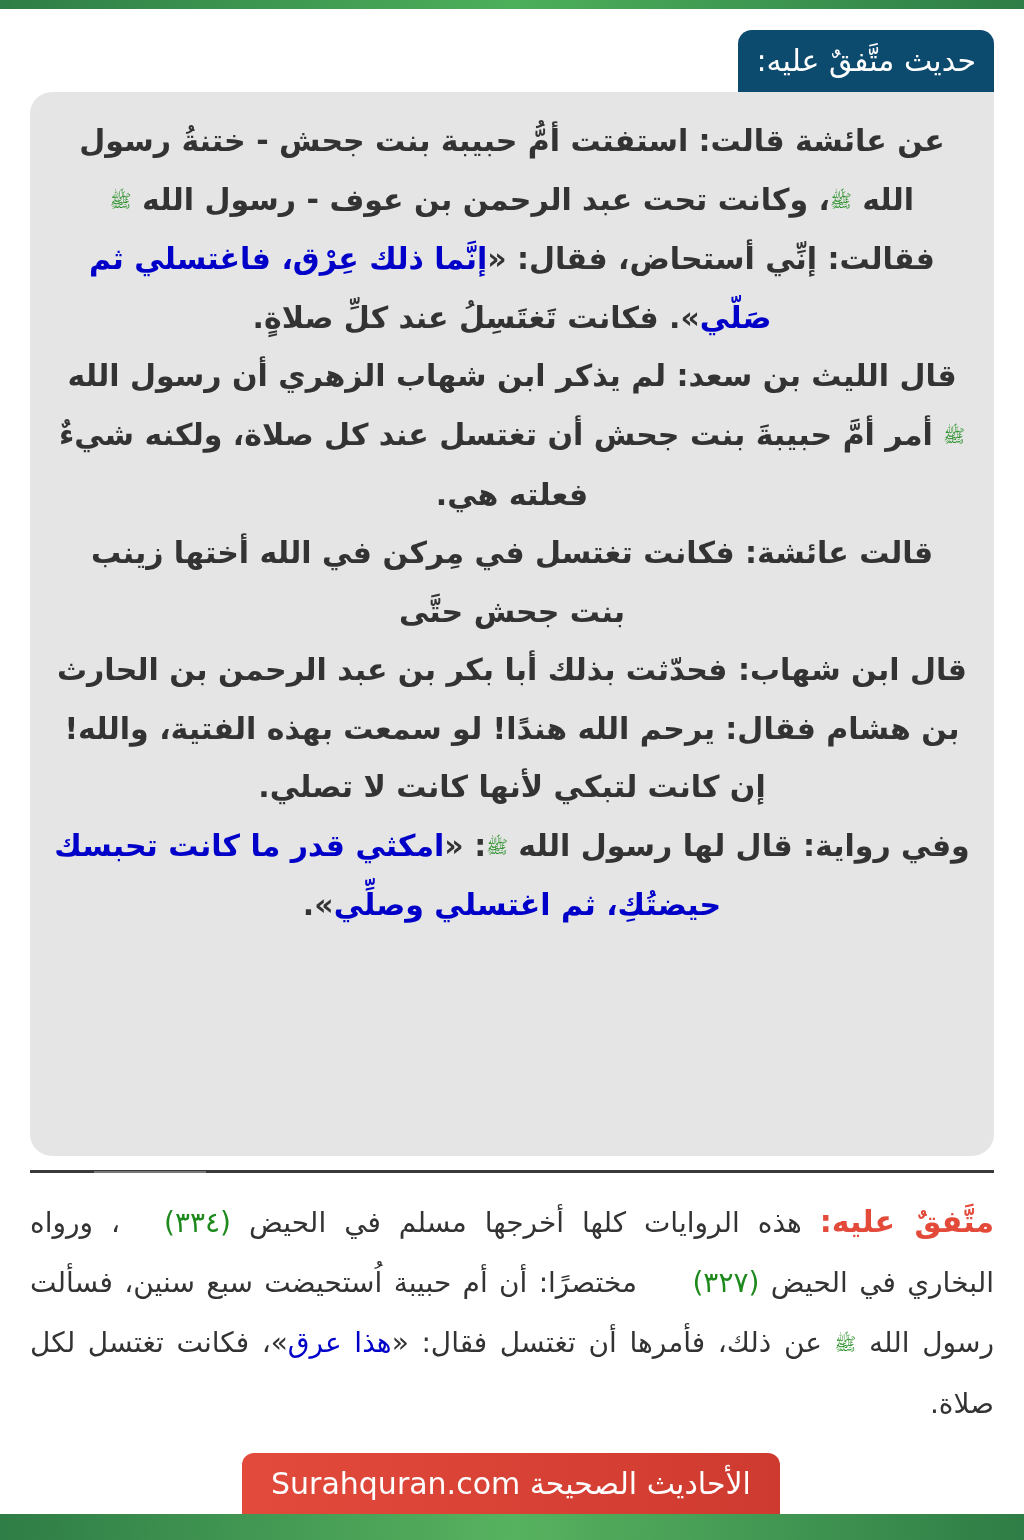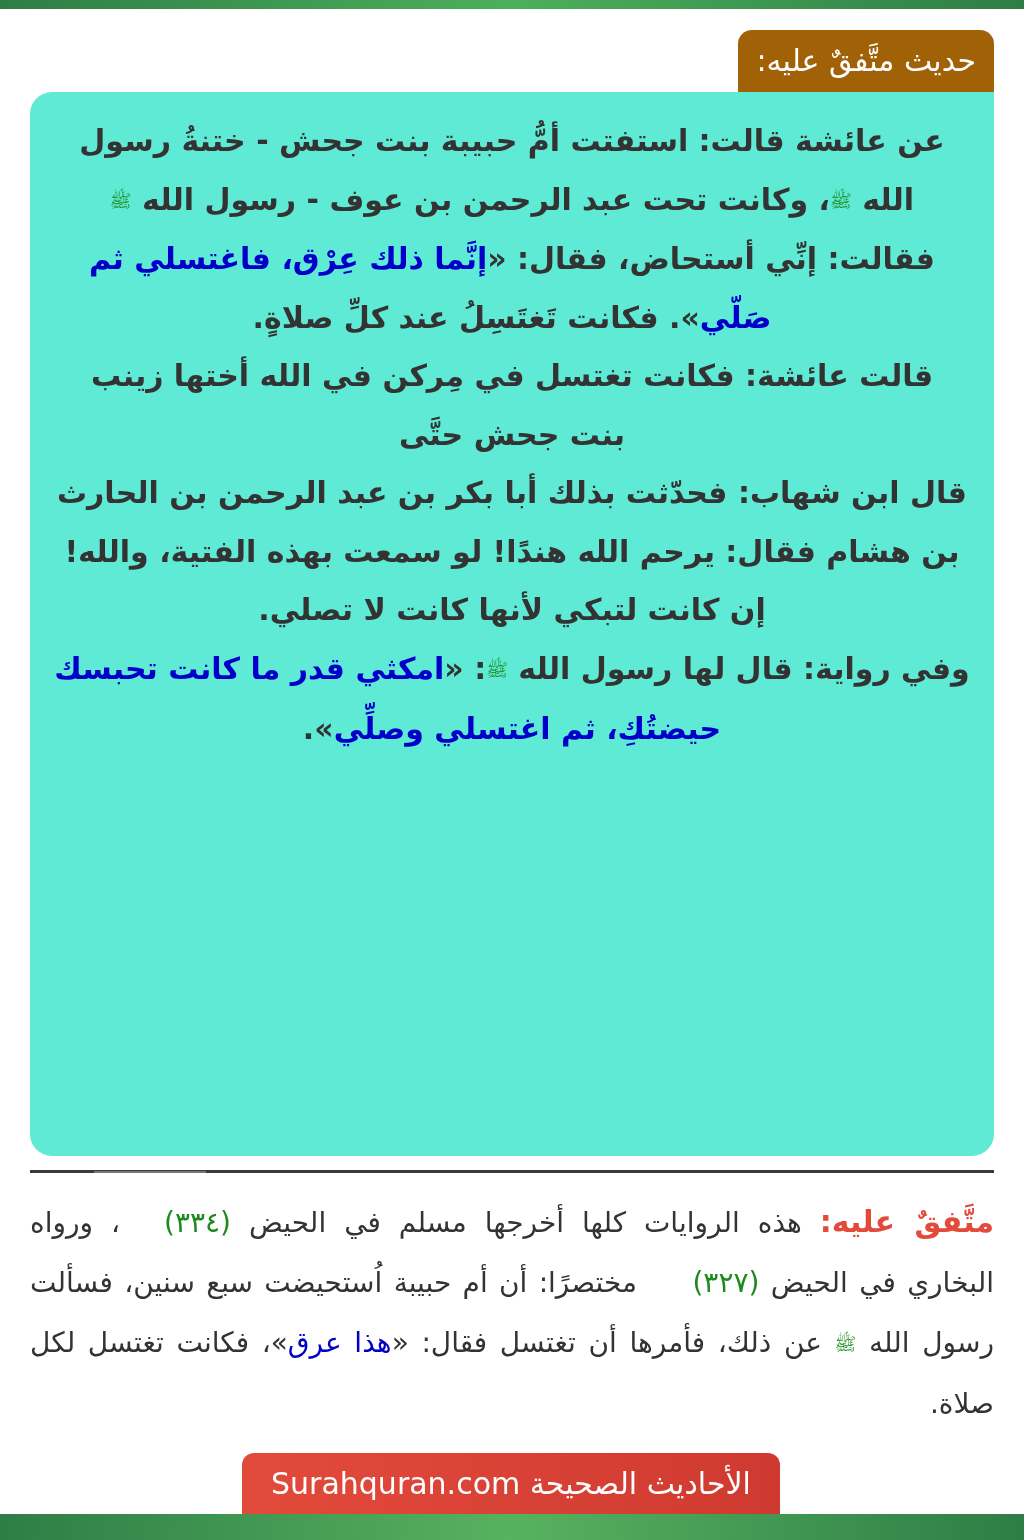--- a/index.html
+++ b/index.html
@@ -3,24 +3,24 @@
 <meta charset="utf-8">
 <style>
   html, body { margin:0; padding:0; }
   body { width:1024px; height:1540px; background:#ffffff; position:relative; overflow:hidden;
          font-family:"DejaVu Sans", sans-serif; }
   .top-bar { position:absolute; left:0; top:0; width:1024px; height:9px;
              background:linear-gradient(90deg,#2e7d46,#4caf5a,#2e7d46); }
   .bottom-bar { position:absolute; left:0; bottom:0; width:1024px; height:26px;
              background:linear-gradient(90deg,#2e7d46,#57b25f,#2e7d46); }
   .title-tab { position:absolute; right:30px; top:30px; height:62px; padding:0 18px;
-             background:#a16207; color:#fff; border-radius:14px 14px 0 0;
+             background:#0c4a6e; color:#fff; border-radius:14px 14px 0 0;
              font-size:30px; line-height:62px; direction:rtl; }
   .hadith-box { position:absolute; left:30px; top:92px; width:964px; height:1064px;
-             background:#5eead4; border-radius:22px 0 22px 22px; }
+             background:#e5e5e5; border-radius:22px 0 22px 22px; }
   .hadith-text { direction:rtl; text-align:center; font-weight:bold; color:#333333;
              font-size:30px; line-height:58.5px; padding:20px 22px 0 22px; }
   .hadith-text p { margin:0; }
   .q { color:#0000c8; }
   .saw { color:#1e8a1e; font-size:18px; font-weight:normal; vertical-align:middle; }
   .divider { position:absolute; left:30px; top:1170px; width:964px; height:3px; background:#3a3a3a; }
   .divider .inner { position:absolute; left:64px; top:1px; width:112px; height:2px; background:#777; }
   .note { position:absolute; left:30px; top:1192px; width:964px; direction:rtl; text-align:justify;
           font-size:28px; line-height:60px; color:#333; }
   .note .label { color:#e34a3a; font-weight:bold; font-size:30px; }
@@ -38,20 +38,23 @@
 <div class="title-tab">
   <span>حديث متَّفقٌ عليه:</span>
 </div>
 
 <div class="hadith-box">
   <div class="hadith-text">
     <p>
       <span>عن عائشة قالت: استفتت أمُّ حبيبة بنت جحش - ختنةُ رسول الله </span><span class="saw">ﷺ</span><span>، وكانت تحت عبد الرحمن بن عوف - رسول الله </span><span class="saw">ﷺ</span><span> فقالت: إنِّي أستحاض، فقال: «</span><span class="q">إنَّما ذلك عِرْق، فاغتسلي ثم صَلّي</span><span>». فكانت تَغتَسِلُ عند كلِّ صلاةٍ.</span>
     </p>
     <p>
+      <span>قال الليث بن سعد: لم يذكر ابن شهاب الزهري أن رسول الله </span><span class="saw">ﷺ</span><span> أمر أمَّ حبيبةَ بنت جحش أن تغتسل عند كل صلاة، ولكنه شيءٌ فعلته هي.</span>
+    </p>
+    <p>
       <span>قالت عائشة: فكانت تغتسل في مِركن في الله أختها زينب</span><br>
       <span>بنت جحش حتَّى</span><br>
     </p>
     <p>قال ابن شهاب: فحدّثت بذلك أبا بكر بن عبد الرحمن بن الحارث بن هشام فقال: يرحم الله هندًا! لو سمعت بهذه الفتية، والله! إن كانت لتبكي لأنها كانت لا تصلي.</p>
     <p>
       <span>وفي رواية: قال لها رسول الله </span><span class="saw">ﷺ</span><span>: «</span><span class="q">امكثي قدر ما كانت تحبسك حيضتُكِ، ثم اغتسلي وصلِّي</span><span>».</span>
     </p>
   </div>
 </div>
 

